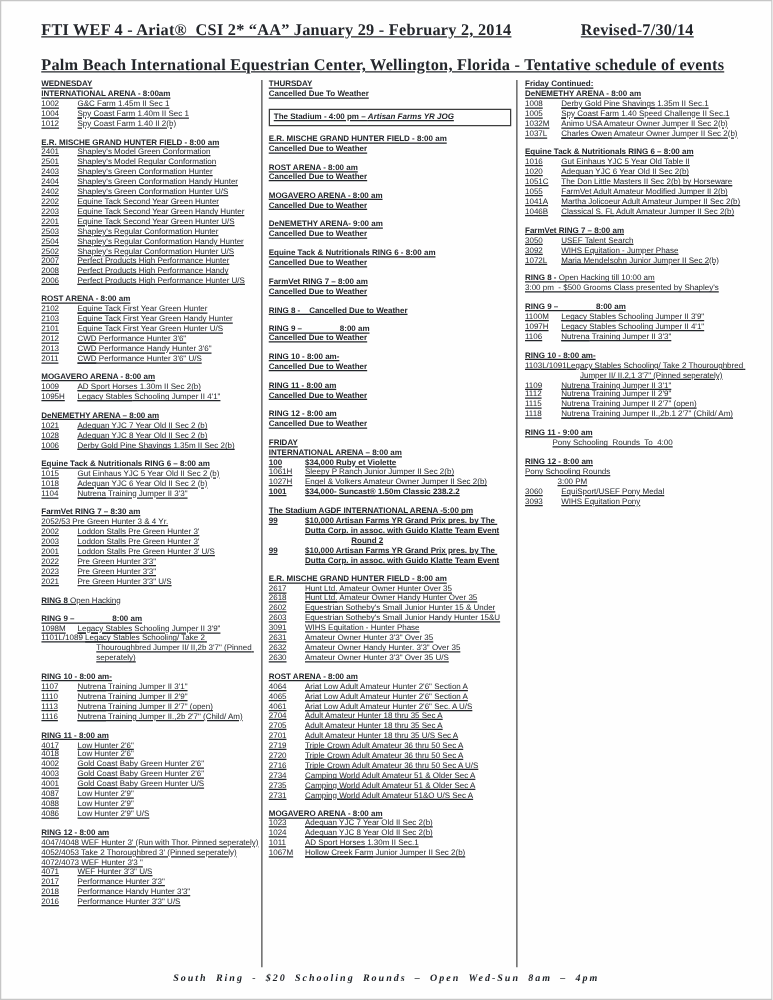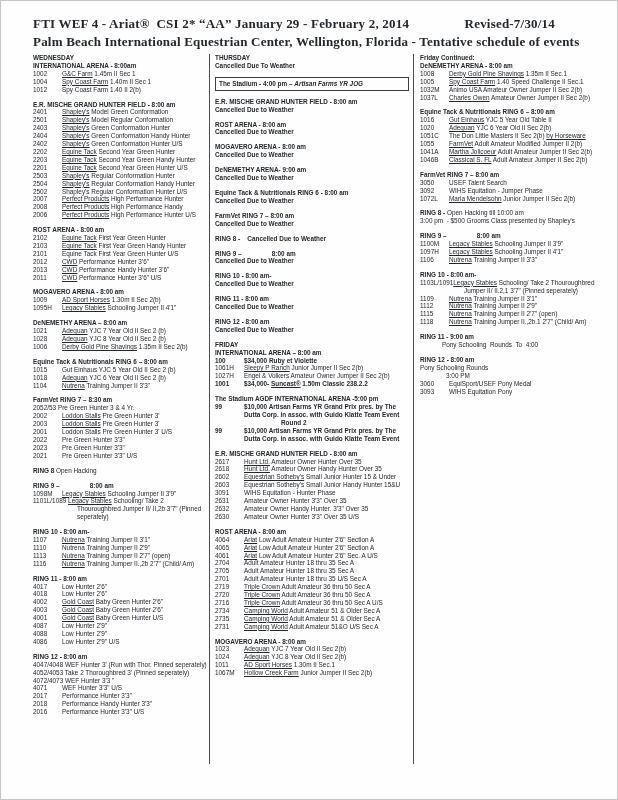--- a/index.html
+++ b/index.html
@@ -1,20 +1,20 @@
 <!DOCTYPE html>
 <html><head>
 <meta charset="utf-8">
 <style>
   html,body{margin:0;padding:0;background:#e8e8e8;}
   .page{width:618px;height:800px;background:#fefefe;border:1px solid #c6c6c6;box-sizing:border-box;
-        padding:15px 14px 0 32px;font-family:"Liberation Sans",sans-serif;color:#23262b;position:relative;overflow:hidden;}
+        padding:15px 14px 0 32px;font-family:"Liberation Sans",sans-serif;color:#23262b;position:relative;overflow:hidden;text-decoration:underline;}
   .hdr-line1{font-family:"Liberation Serif",serif;font-weight:bold;font-size:13px;display:flex;
              justify-content:space-between;padding-right:48px;letter-spacing:.2px;white-space:pre;}
-  .hdr-line2{font-family:"Liberation Serif",serif;font-weight:bold;font-size:13px;margin-top:2px;letter-spacing:.2px;}
+  .hdr-line2{font-family:"Liberation Serif",serif;font-weight:bold;font-size:13px;margin-top:12px;letter-spacing:.2px;}
   .columns{display:grid;grid-template-columns:176px 205px auto;height:710px;margin-top:4px;overflow:hidden;}
   .col{overflow:hidden;font-size:6.4px;line-height:7.9px;}
   .col.c2{border-left:1px solid #4b4b4b;border-right:1px solid #4b4b4b;padding:0 4px 0 5px;}
   .col.c3{padding-left:6px;}
   .section{margin-bottom:7px;}
   .section.day{margin-bottom:0;}
   .sec-title{font-weight:bold;white-space:pre-wrap;}
   .sec-title .t2{font-weight:normal;}
   .row{display:flex;}
   .row .num{flex:0 0 29px;}
@@ -613,13 +613,14 @@
             <span class="txt"><span>EquiSport/USEF Pony Medal</span></span>
           </div>
           <div class="row">
             <span class="num">3093</span>
             <span class="txt"><span>WIHS Equitation Pony</span></span>
           </div>
         </div>
       </div>
     </div>
 
+  <div class="footer">South Ring - $20 Schooling Rounds – Open Wed-Sun 8am – 4pm</div>
 </div>
 
 </body></html>

